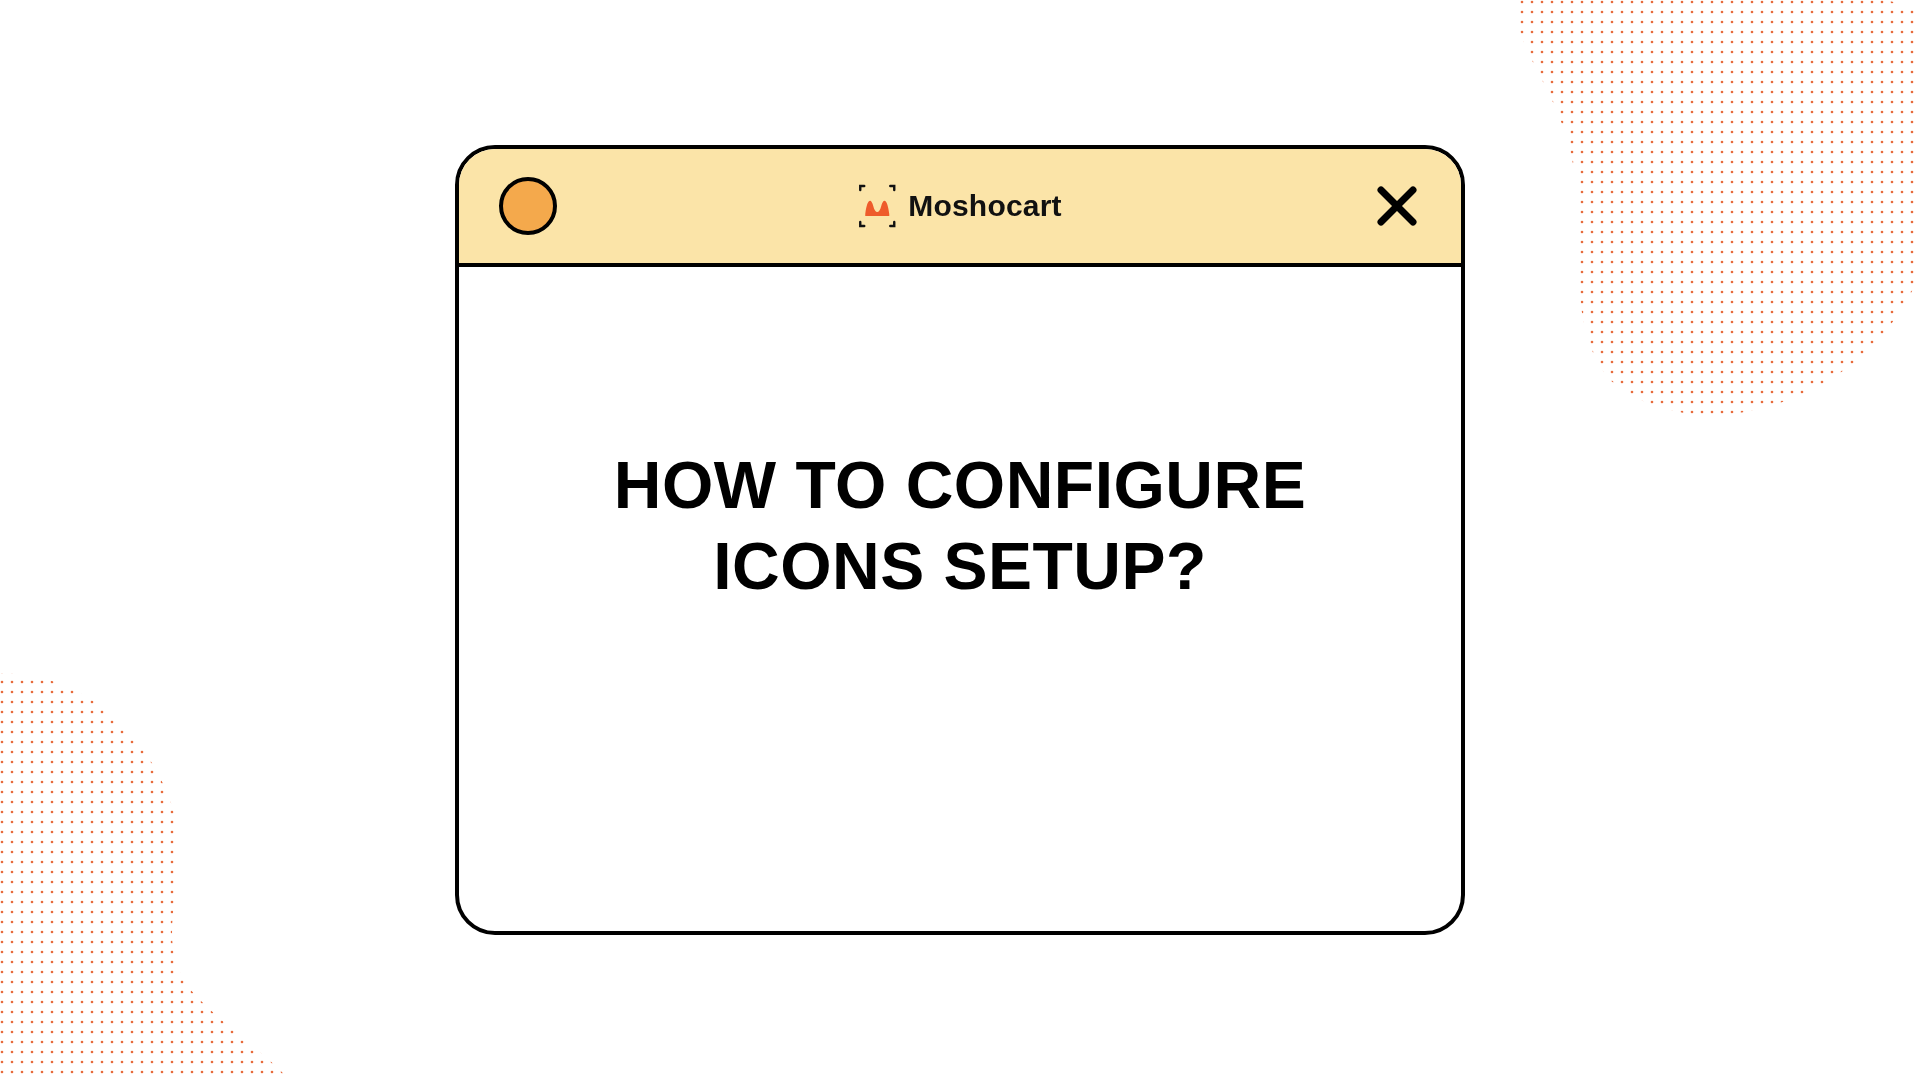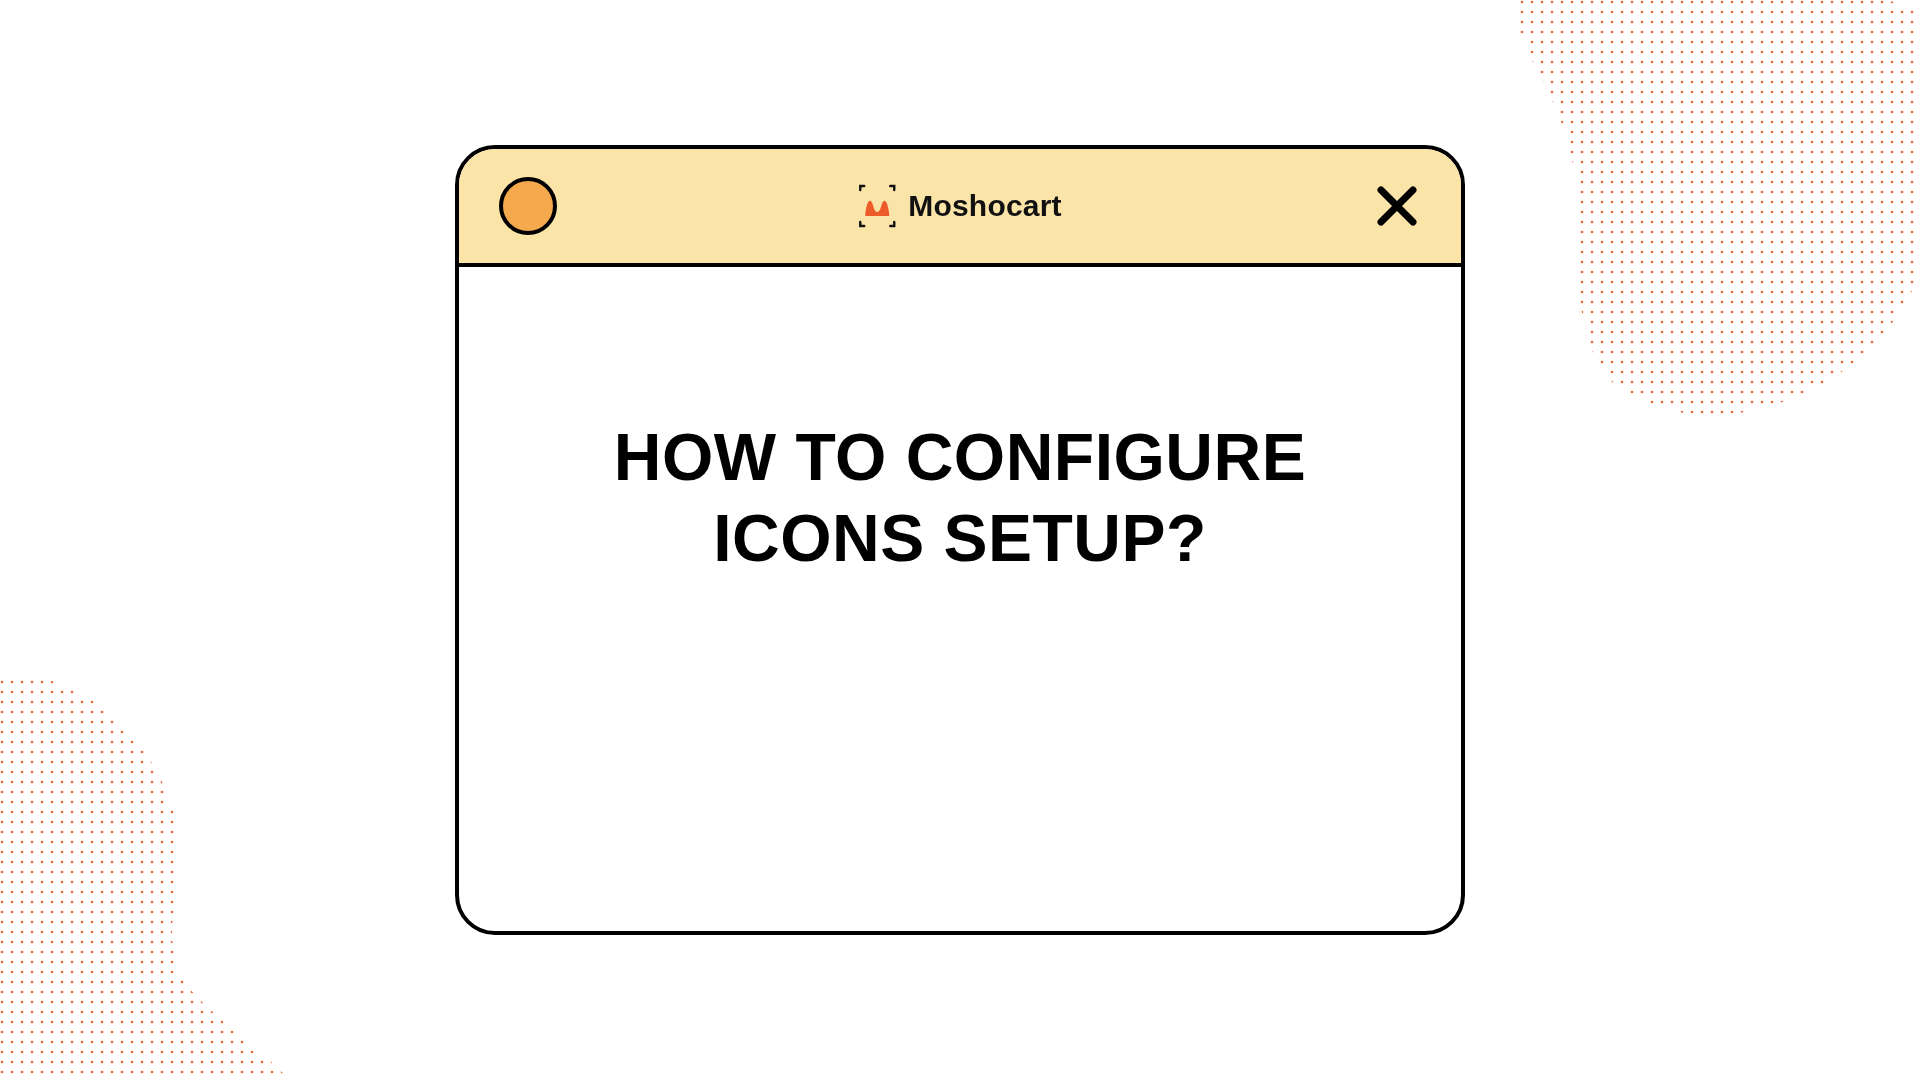--- a/index.html
+++ b/index.html
@@ -105,20 +105,21 @@
     cursor: pointer;
   }
   .close-btn svg { display: block; }
 
   .content {
     flex: 1;
     display: flex;
     align-items: flex-start;
     justify-content: center;
     padding-top: 150px;
+    margin-top: 28px;
   }
 
   .heading {
     font-size: 66px;
     font-weight: 600;
     color: #000;
     text-align: center;
     line-height: 1.22;
     letter-spacing: 0.5px;
     max-width: 800px;

